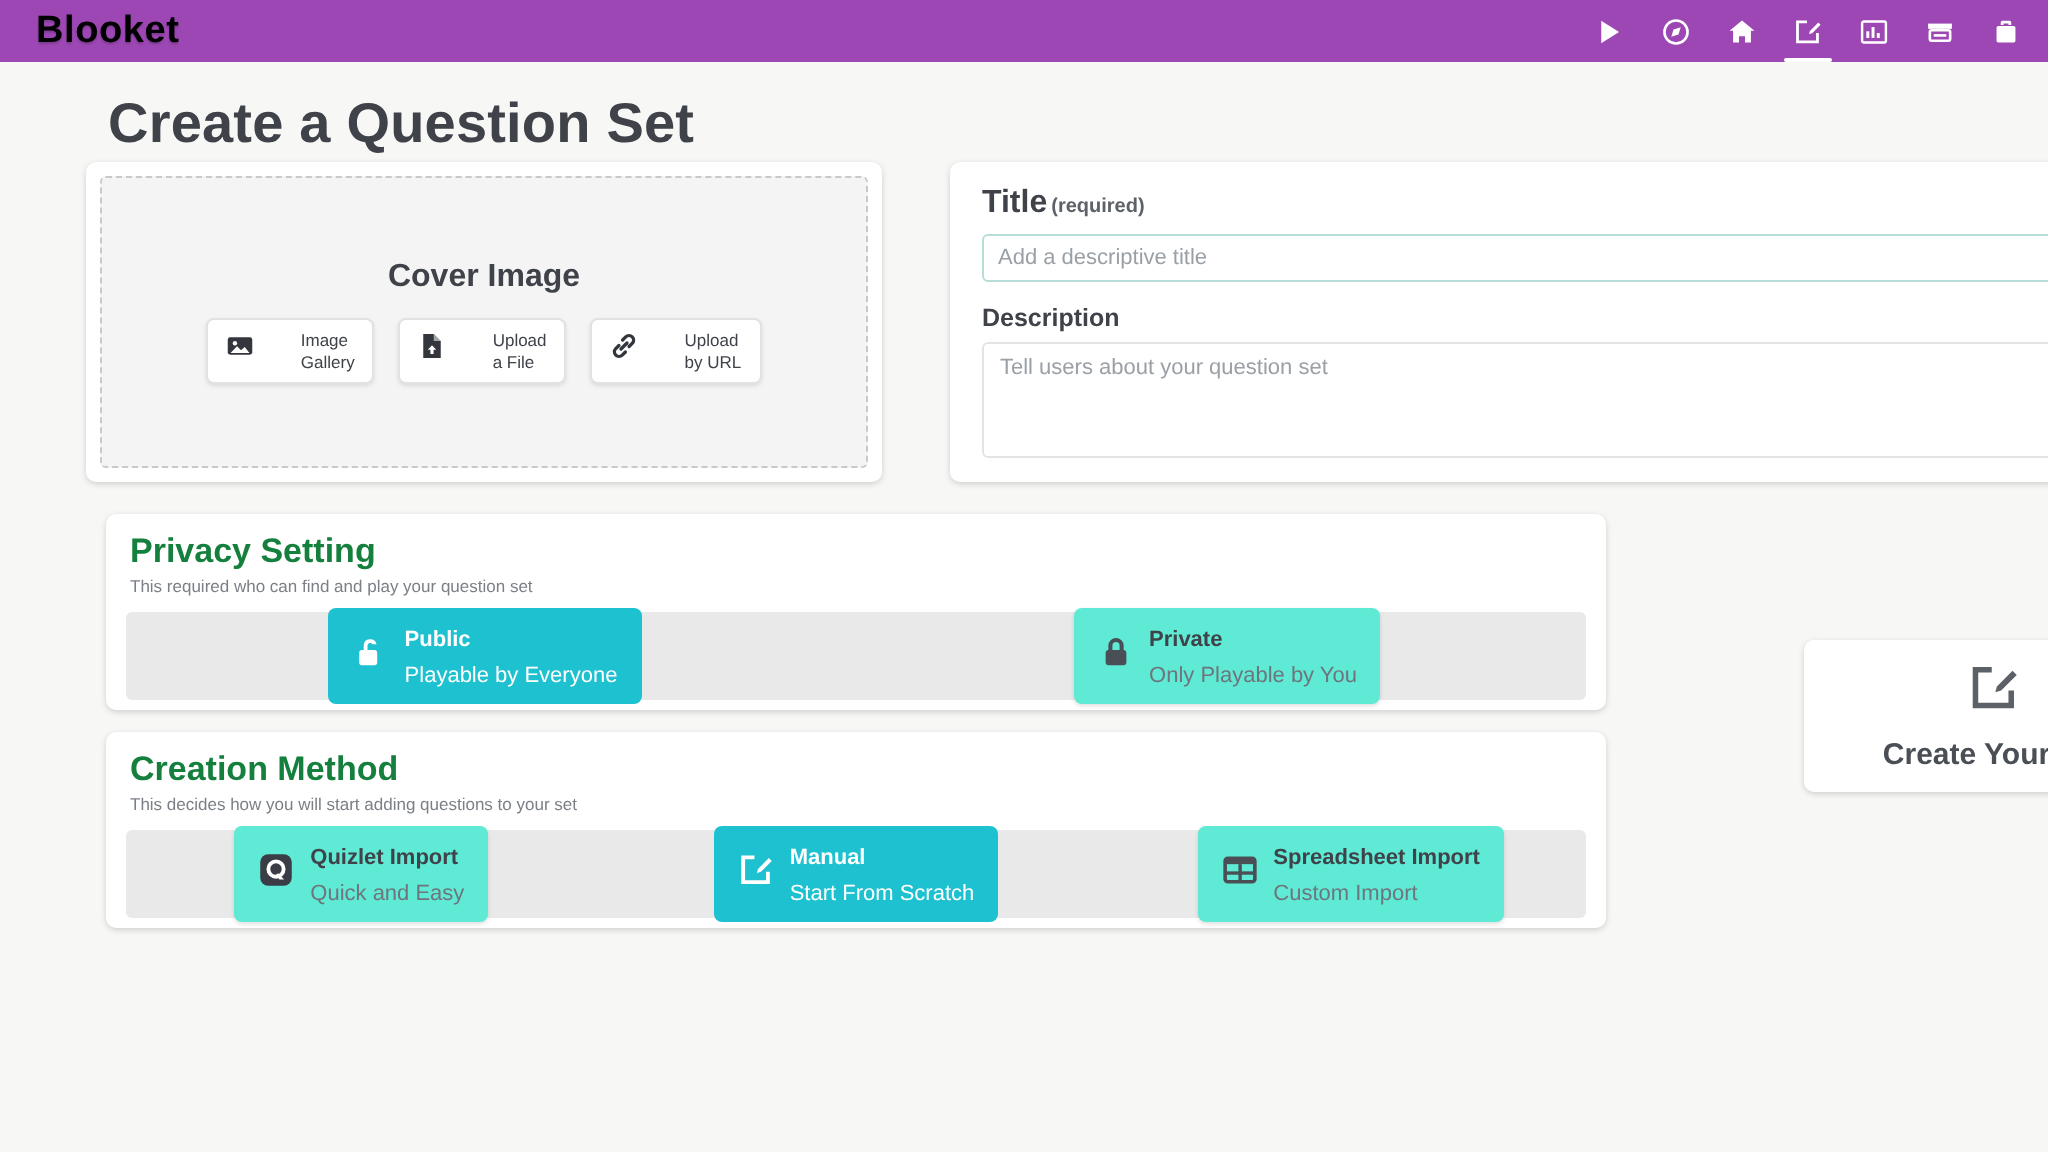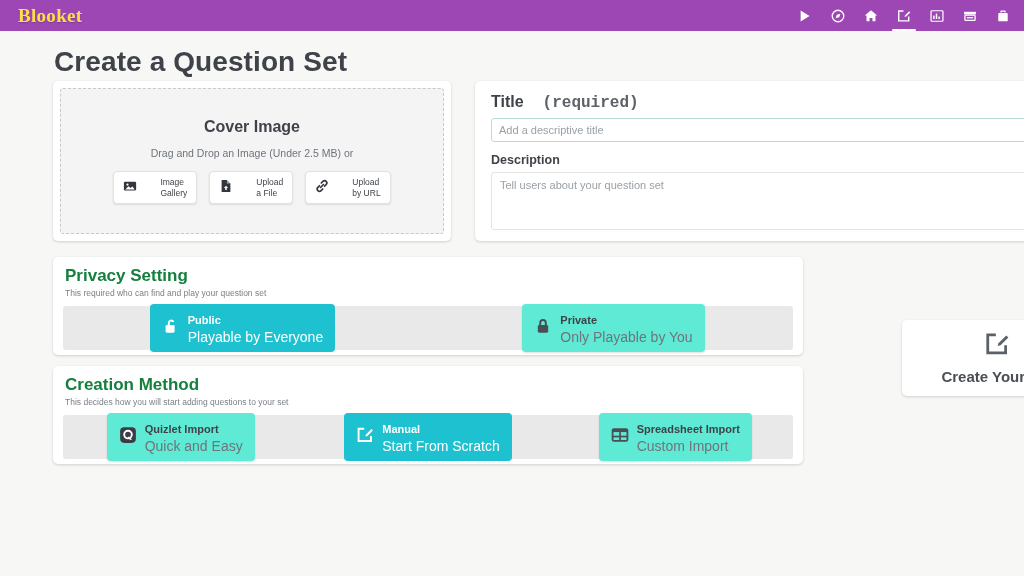--- a/index.html
+++ b/index.html
@@ -12,23 +12,23 @@
   .page { position: relative; width: 1024px; height: 576px; background: #f7f7f6; }
 
   
   .navbar {
     position: absolute; left: 0; top: 0; width: 1024px; height: 31px;
     background: #9c47b3;
     display: flex; align-items: center; justify-content: space-between;
     padding: 0 12px 0 18px;
   }
   .brand {
-    color: #fde047; font-size: 19px; font-weight: bold; letter-spacing: .3px;
+    color: #000000; font-size: 19px; font-weight: bold; letter-spacing: .3px;
     text-shadow: 0 1px 1px rgba(0,0,0,.18);
-    font-family: Liberation Serif, serif;
+    font-family: Liberation Sans, sans-serif;
   }
   .navicons { display: flex; align-items: center; gap: 15px; height: 31px; }
   .navicon {
     width: 18px; height: 31px;
     display: flex; align-items: center; justify-content: center;
     position: relative; cursor: pointer;
   }
   .navicon svg { width: 14px; height: 14px; display: block; }
   .navicon.active::after {
     content: ""; position: absolute; left: -3px; right: -3px; bottom: 0;
@@ -42,41 +42,41 @@
     letter-spacing: .1px;
   }
 
   
   .card {
     position: absolute; background: #ffffff; border-radius: 5px;
     box-shadow: 0 1px 3px rgba(0,0,0,.16);
   }
 
   
-  .cover-card { left: 53px; top: 81px; width: 398px; height: 160px; padding: 7px; }
+  .cover-card { left: 43px; top: 81px; width: 398px; height: 160px; padding: 7px; }
   .cover-drop {
     width: 100%; height: 100%;
     border: 1px dashed #c9c9c9; border-radius: 3px; background: #f4f4f4;
     display: flex; flex-direction: column; align-items: center; justify-content: center;
   }
   .cover-title { font-size: 16px; font-weight: bold; color: #3f4349; margin-bottom: 11px; }
   .cover-sub { font-size: 10.5px; color: #6f757c; margin-bottom: 12px; }
   .cover-btns { display: flex; gap: 12px; }
   .cover-btn {
     display: flex; align-items: center; gap: 23px;
     background: #ffffff; border: 1px solid #e2e2e2; border-radius: 4px;
     padding: 5px 9px; box-shadow: 0 1px 2px rgba(0,0,0,.1); cursor: pointer;
   }
   .cover-btn svg { width: 14px; height: 14px; flex: 0 0 auto; fill: #33373d; }
   .cover-btn .lbl { font-size: 8.5px; line-height: 1.25; color: #3f4349; white-space: nowrap; }
 
   
   .meta-card { left: 475px; top: 81px; width: 620px; height: 160px; padding: 12px 16px; }
   .field-label { font-size: 16px; font-weight: bold; color: #3f4349; }
-  .field-label .req { font-size: 16px; font-weight: bold; color: #5d6268; margin-left: 19px; font-family: Liberation Mono, monospace; }
+  .field-label .req { font-size: 10px; font-weight: bold; color: #5d6268; margin-left: 2px; }
   .title-input {
     display: block; width: 100%; height: 24px; margin-top: 6px;
     border: 1px solid #b7ddd9; border-radius: 3px; background: #ffffff;
     font-family: "Liberation Sans", sans-serif; font-size: 11px; color: #3f4349;
     padding: 0 7px; outline: none;
   }
   .title-input::placeholder { color: #9aa0a6; }
   .desc-label { font-size: 12.5px; font-weight: bold; color: #3f4349; margin-top: 11px; }
   .desc-input {
     display: block; width: 100%; height: 58px; margin-top: 5px;
@@ -99,21 +99,21 @@
   .opt-slot { flex: 1 1 0; display: flex; align-items: center; justify-content: center; }
   .opt {
     display: flex; align-items: center; gap: 8px;
     border-radius: 4px; padding: 6px 12px; cursor: pointer;
     background: #5eead4; box-shadow: 0 1px 2px rgba(0,0,0,.13);
   }
   .opt.selected { background: #1ec1cf; box-shadow: none; }
   .opt svg { width: 18px; height: 18px; flex: 0 0 auto; fill: #4a4f55; }
   .opt.selected svg { fill: #ffffff; }
   .opt .name { font-size: 11px; font-weight: bold; color: #3f4349; line-height: 1.15; }
-  .opt .desc { font-size: 14px; color: #6f757c; line-height: 1.25; }
+  .opt .desc { font-size: 11px; color: #6f757c; line-height: 1.25; }
   .opt.selected .name, .opt.selected .desc { color: #ffffff; }
 
   
   .create-card {
     left: 902px; top: 320px; width: 190px; height: 76px;
     display: flex; flex-direction: column; align-items: center; justify-content: center;
     gap: 7px; cursor: pointer;
   }
   .create-card svg { width: 26px; height: 26px; fill: #5c6168; }
   .create-card .ctext { font-size: 15px; font-weight: bold; color: #4a4f55; white-space: nowrap; }
@@ -178,21 +178,20 @@
       </div>
 
     </div>
   </div>
 
   <div class="page-title">Create a Question Set</div>
 
   <div class="card cover-card">
     <div class="cover-drop">
       <div class="cover-title">Cover Image</div>
-      <div class="cover-sub">Drag and Drop an Image (Under 2.5 MB) or</div>
       <div class="cover-btns">
 
         <div class="cover-btn">
           <span>
             <svg viewBox="0 0 16 16">
               <rect x="1" y="3" width="14" height="10" rx="1.4" fill="#33373d"></rect>
               <circle cx="5.1" cy="6.4" r="1.25" fill="#ffffff"></circle>
               <path d="M2.6 12 L6.3 8.2 L8.6 10.4 L10.7 8.6 L13.4 12 Z" fill="#ffffff"></path>
             </svg>
           </span>

